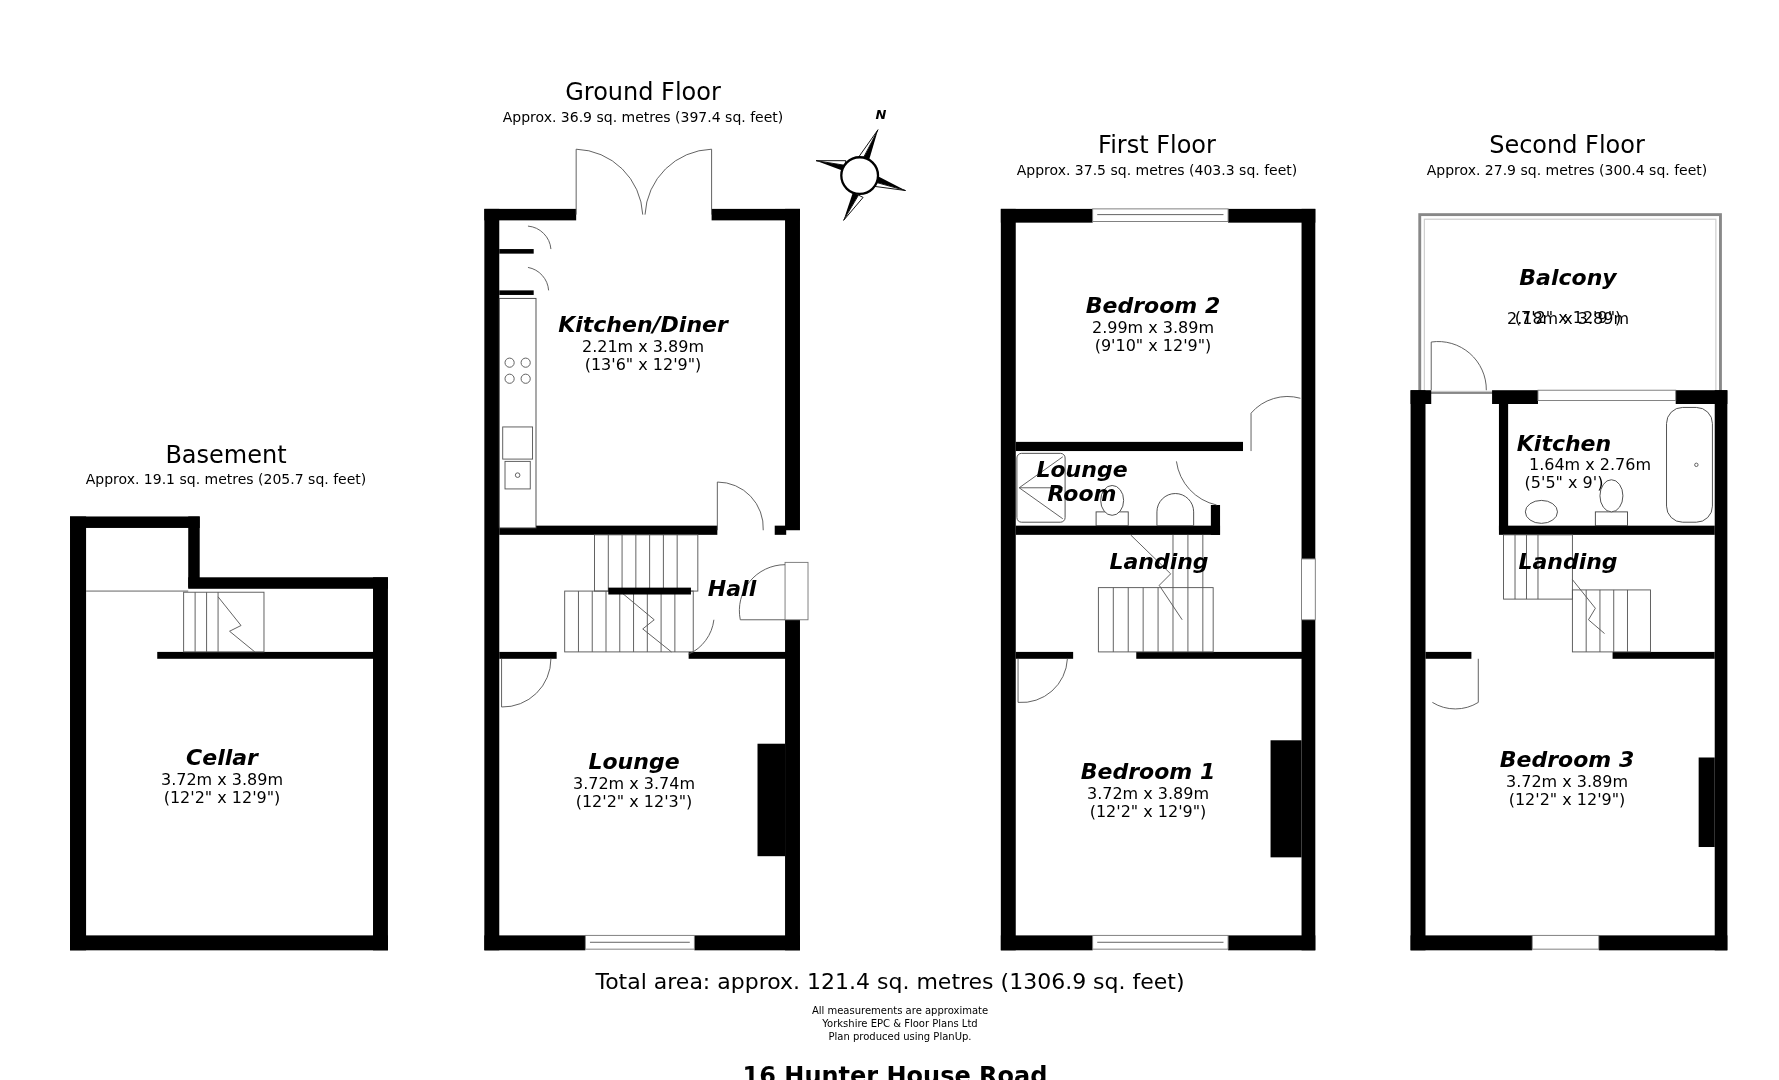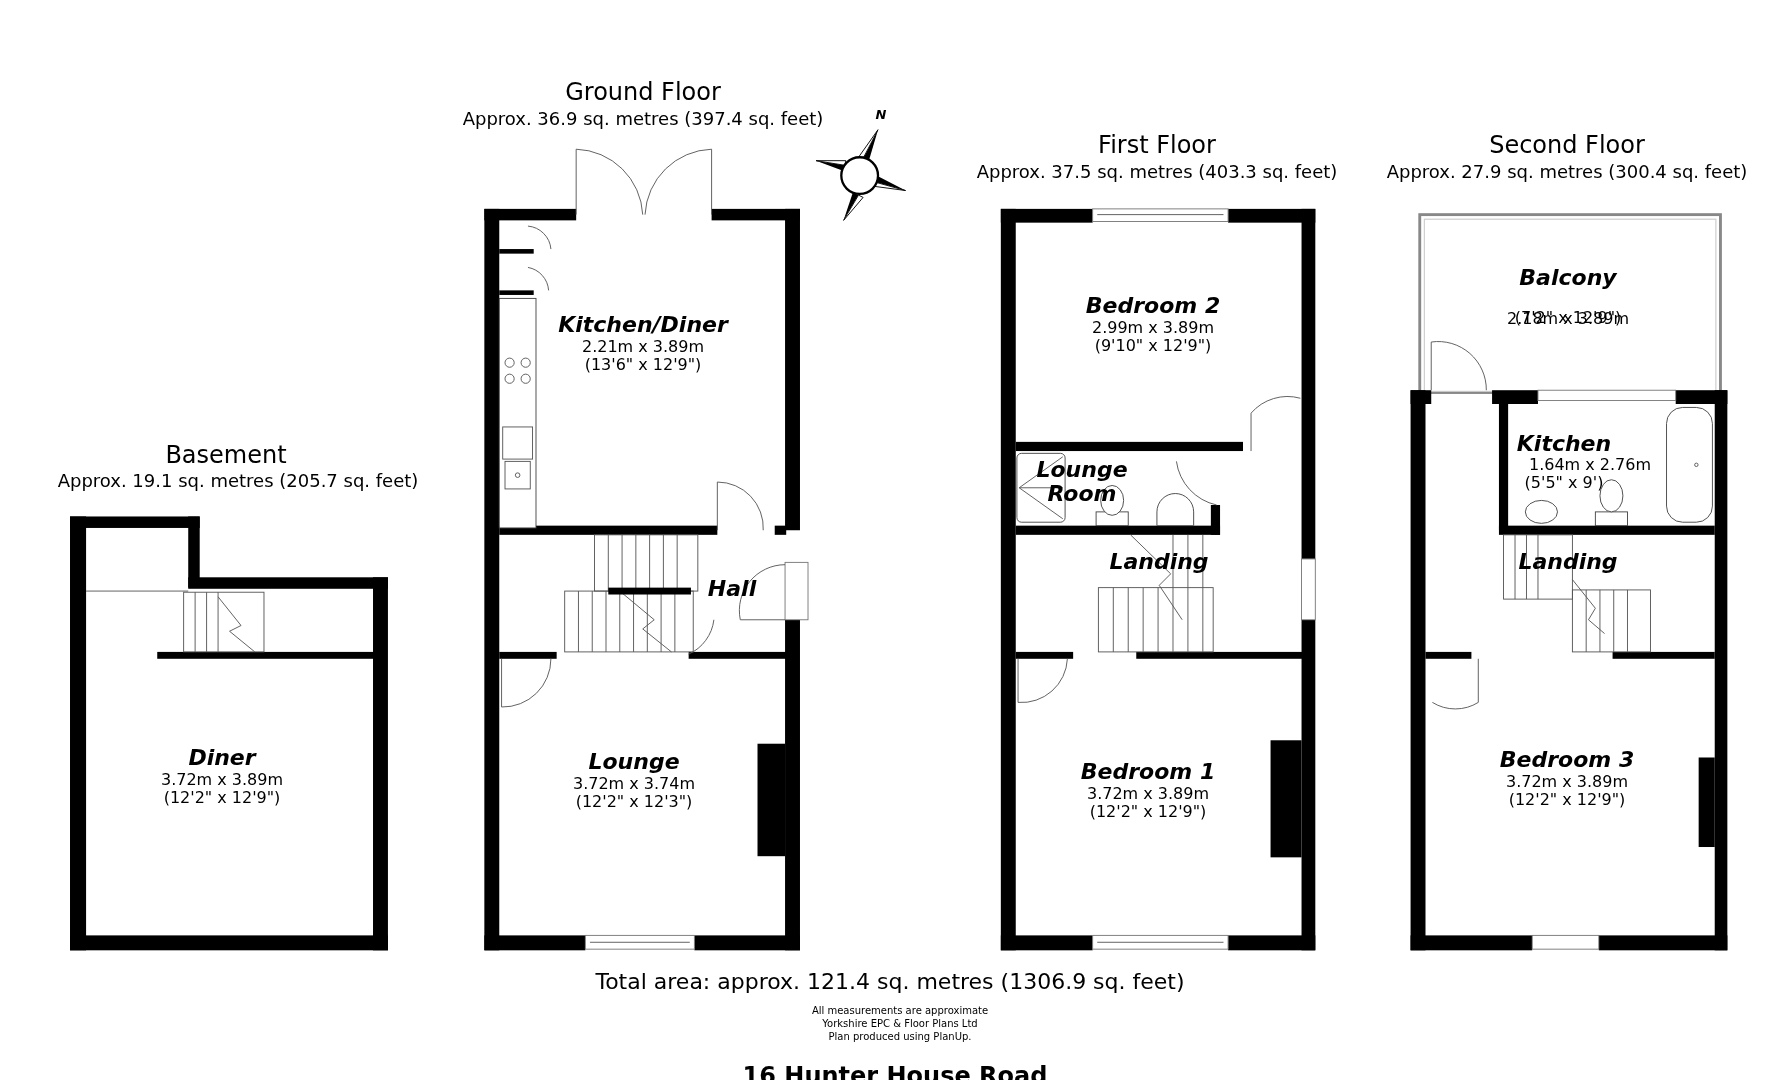--- a/index.html
+++ b/index.html
@@ -5,21 +5,21 @@
   html, body { margin:0; padding:0; background:#ffffff; }
   body { width:1779px; height:1080px; overflow:hidden; position:relative; font-family:"DejaVu Sans", sans-serif; color:#000; }
   svg { position:absolute; left:0; top:0; }
   .wall { fill:#000; }
   .thin { fill:none; stroke:#555; stroke-width:0.8; }
   .fix { fill:#fff; stroke:#444; stroke-width:0.8; }
   .win { fill:#fff; stroke:#777; stroke-width:0.8; }
   .door { fill:none; stroke:#555; stroke-width:0.8; }
   .txt { position:absolute; text-align:center; white-space:nowrap; transform:translateX(-50%); line-height:1.05; }
   .floor-title { font-weight:normal; font-size:24px; }
-  .floor-area { font-size:18px; }
+  .floor-area { font-size:14px; }
   .room-name { font-weight:bold; font-size:22px;font-style:italic; }
   .room-dim { font-size:16px; }
   .total { font-size:22px; }
   .credits { font-size:10px; line-height:1.3; }
   .address { font-weight:bold; font-size:24px; }
 </style>
 </head>
 <body>
 
 <svg width="1779" height="1080" viewBox="0 0 1550 941" preserveAspectRatio="none">
@@ -208,31 +208,31 @@
     </g>
 
     <path class="door" d="M1288 574 L1288 612 A38 38 0 0 1 1248 612"></path>
   </g>
 </svg>
 
 <div class="txt floor-title" style="left:643px; top:80px;">Ground Floor</div>
 <div class="txt floor-area" style="left:643px; top:110px;">Approx. 36.9 sq. metres (397.4 sq. feet)</div>
 
 <div class="txt floor-title" style="left:226px; top:443px;">Basement</div>
-<div class="txt floor-area" style="left:226px; top:472px;margin-left:12px;">Approx. 19.1 sq. metres (205.7 sq. feet)</div>
+<div class="txt floor-area" style="left:226px; top:472px;">Approx. 19.1 sq. metres (205.7 sq. feet)</div>
 
 <div class="txt floor-title" style="left:1157px; top:133px;">First Floor</div>
 <div class="txt floor-area" style="left:1157px; top:163px;">Approx. 37.5 sq. metres (403.3 sq. feet)</div>
 
 <div class="txt floor-title" style="left:1567px; top:133px;">Second Floor</div>
 <div class="txt floor-area" style="left:1567px; top:163px;">Approx. 27.9 sq. metres (300.4 sq. feet)</div>
 
 <div class="txt" style="left:881px; top:108px; font-size:13px; font-weight:bold; font-style:italic;">N</div>
 
-<div class="txt room-name" style="left:222px; top:746px;">Diner</div>
+<div class="txt room-name" style="left:222px; top:746px;">Cellar</div>
 <div class="txt room-dim" style="left:222px; top:772px;">3.72m x 3.89m</div>
 <div class="txt room-dim" style="left:222px; top:790px;">(12'2" x 12'9")</div>
 
 <div class="txt room-name" style="left:643px; top:313px;">Kitchen/Diner</div>
 <div class="txt room-dim" style="left:643px; top:339px;">2.21m x 3.89m</div>
 <div class="txt room-dim" style="left:643px; top:357px;">(13'6" x 12'9")</div>
 
 <div class="txt room-name" style="left:732px; top:577px;">Hall</div>
 
 <div class="txt room-name" style="left:634px; top:750px;">Lounge</div>

